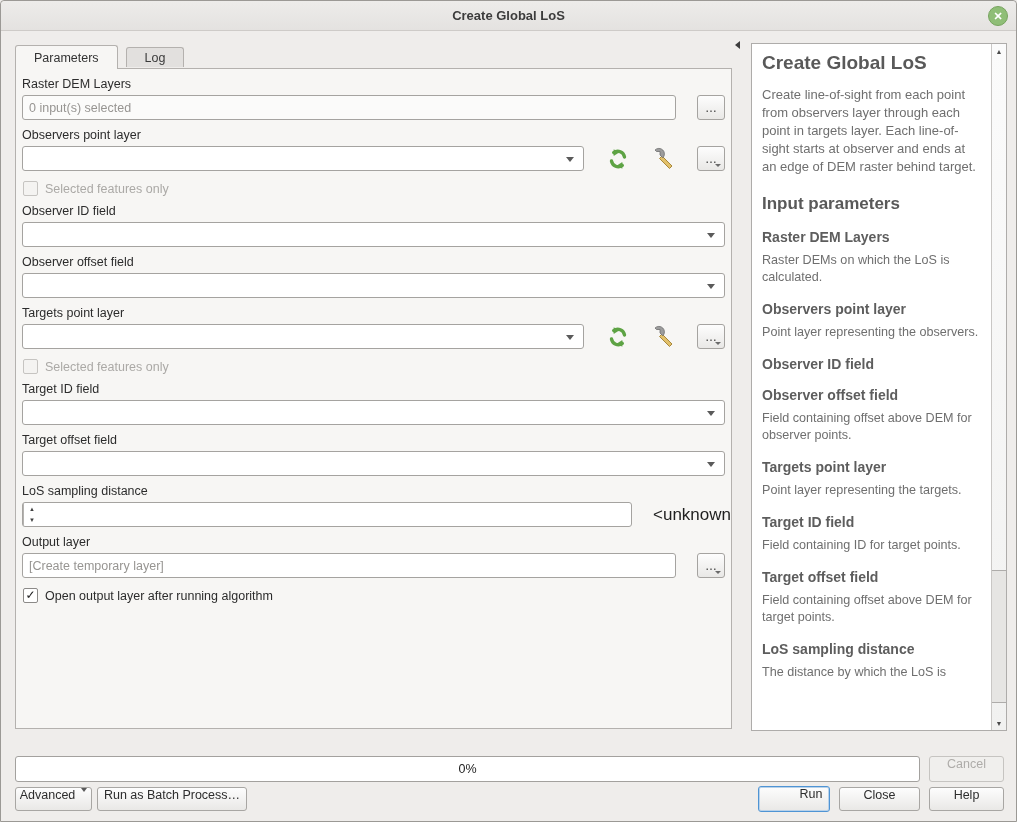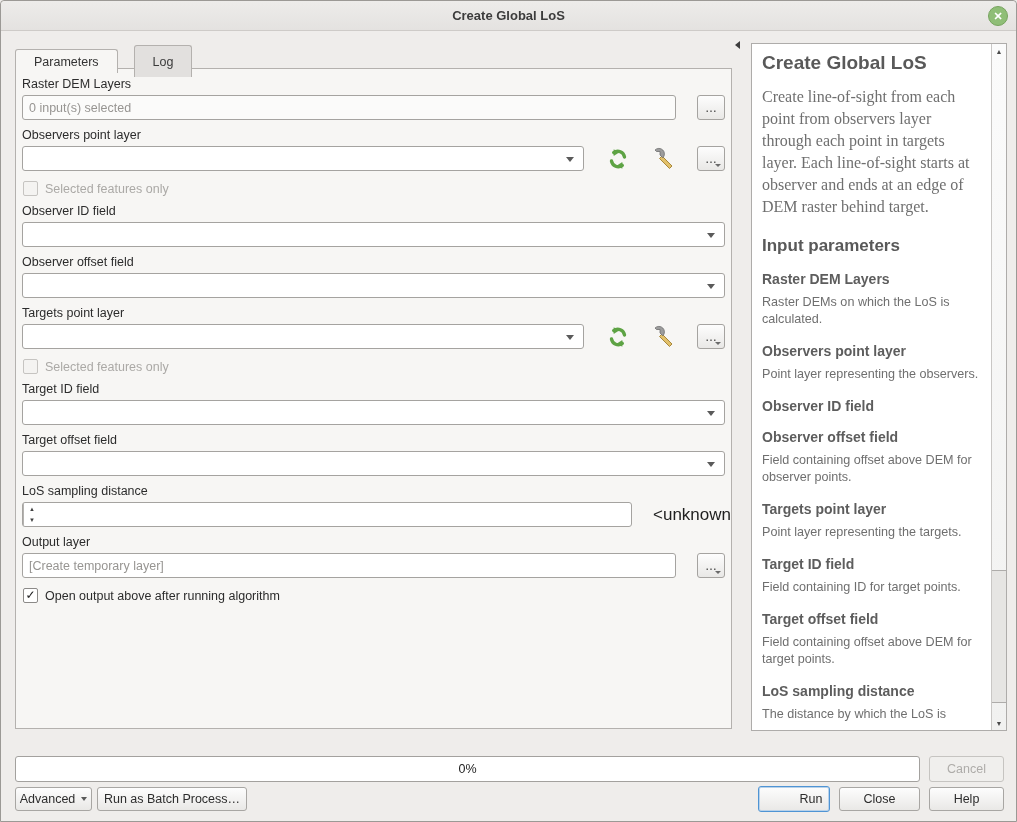--- a/index.html
+++ b/index.html
@@ -30,21 +30,21 @@
   }
   
   .tabs { position:absolute; left:14px; top:44px; display:flex; align-items:center; z-index:3; }
   .tab {
     border:1px solid #b4b1ae; border-bottom:none;
     border-radius:3px 3px 0 0;
     padding:0 18px; display:flex; align-items:center; justify-content:center;
     font-size:12.5px; color:#333;
   }
   .tab.active { background:#f7f6f4; height:24px; position:relative; z-index:4; }
-  .tab.inactive { background:#e2e0de; height:32px; margin-left:16px; color:#3a3a3a; }
+  .tab.inactive { background:#e2e0de; height:20px; margin-left:8px; color:#3a3a3a; }
   
   .params-panel {
     position:absolute; left:14px; top:67px; width:717px; height:661px;
     background:#f7f6f4; border:1px solid #b4b1ae;
     padding:6px 6px; overflow:hidden; z-index:2;
   }
   .field-label { font-size:12.5px; color:#2c2c2c; margin:8px 0 4px 0; }
   .field-label:first-child { margin-top:2px; }
   .row { display:flex; align-items:center; gap:21px; }
   .txt, .combo, .spin {
@@ -96,21 +96,21 @@
     border-top:4px solid transparent; border-bottom:4px solid transparent;
     border-right:5px solid #3d3d3d; cursor:pointer; z-index:3;
   }
   .help-panel {
     position:absolute; left:750px; top:42px; width:256px; height:688px;
     background:#ffffff; border:1px solid #aeacaa; overflow:hidden; z-index:2;
   }
   .help-content { position:absolute; left:0; top:0; right:15px; bottom:0;
     padding:6px 10px 0 10px; overflow:hidden; }
   .help-h1 { font-size:19px; font-weight:700; color:#595959; margin:2px 0 12px 0; }
-  .help-desc { font-size:16px; color:#6f6f6f; line-height:1.38; margin-bottom:16px;font-family:Liberation Serif, serif; }
+  .help-desc { font-size:13px; color:#6f6f6f; line-height:1.38; margin-bottom:16px; }
   .help-h2 { font-size:17px; font-weight:700; color:#595959; margin:18px 0 10px 0; }
   .help-h3 { font-size:14px; font-weight:700; color:#5d5d5d; margin:15px 0 7px 0; }
   .help-p { font-size:12.6px; color:#6f6f6f; line-height:1.35; margin-bottom:4px; }
   
   .vscroll { position:absolute; right:0; top:0; width:15px; bottom:0;
     background:linear-gradient(#fbfbfb,#f1f1f0); border-left:1px solid #c9c7c5; }
   .vscroll .sb-btn { position:absolute; left:0; right:0; height:14px;
     display:flex; align-items:center; justify-content:center; font-size:7px; color:#4a4a4a; cursor:pointer; }
   .vscroll .sb-up { top:0; }
   .vscroll .sb-down { bottom:0; }
@@ -121,21 +121,21 @@
     position:absolute; left:14px; top:755px; width:905px; height:26px;
     background:#ffffff; border:1px solid #a3a19e; border-radius:3px;
     display:flex; align-items:center; justify-content:center;
     font-size:12.5px; color:#1d1d1d;
   }
   .btn {
     position:absolute; height:24px;
     background:linear-gradient(#fdfdfd,#e9e8e6);
     border:1px solid #a8a6a3; border-radius:3px;
     font-size:12.5px; color:#2d2d2d; font-family:"Liberation Sans",sans-serif;
-    display:flex; align-items:center; justify-content:center; gap:6px; cursor:pointer;
+    display:flex; justify-content:center; gap:6px; cursor:pointer;
   }
   .btn.disabled { color:#aeaca9; background:#f0efed; border-color:#c6c4c1; cursor:default; }
   .btn-cancel { left:928px; top:755px; width:75px; height:26px; }
   .btn-advanced { left:14px; top:786px; width:77px; }
   .btn-batch { left:96px; top:786px; width:150px; }
   .btn-run { left:757px; top:785px; width:72px; height:26px;
     border:1px solid #4f94d4; box-shadow:inset 0 0 0 1px #b9d2ea;padding-left:34px; }
   .btn-close { left:838px; top:786px; width:81px; }
   .btn-help { left:928px; top:786px; width:75px; }
   .btn .dd-caret { width:0; height:0; border-left:3.5px solid transparent;
@@ -279,21 +279,21 @@
   <div class="row">
     <input class="txt" placeholder="[Create temporary layer]" style="">
     <div class="mini-btn">
       <span>…</span>
       <span class="corner-caret"></span>
     </div>
   </div>
 
   <div class="check-row">
     <div class="check-box">✓</div>
-    <div class="check-label">Open output above after running algorithm</div>
+    <div class="check-label">Open output layer after running algorithm</div>
   </div>
 
 </div>
 
 <div class="collapse-arrow"></div>
 
 <div class="help-panel">
   <div class="help-content">
     <div class="help-h1">Create Global LoS</div>
     <div class="help-desc">Create line-of-sight from each point from observers layer through each point in targets layer. Each line-of-sight starts at observer and ends at an edge of DEM raster behind target.</div>

